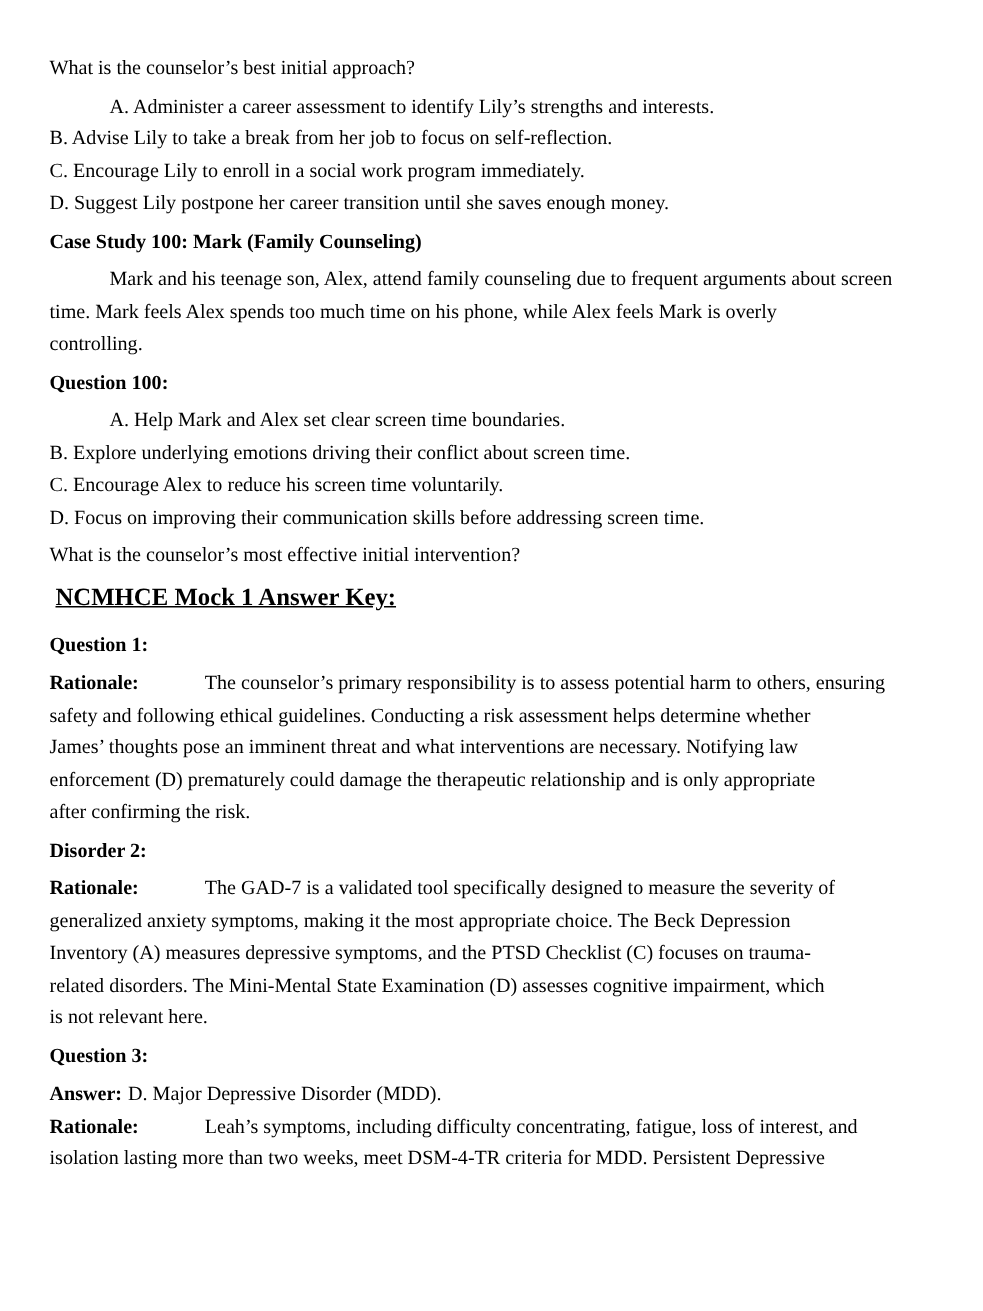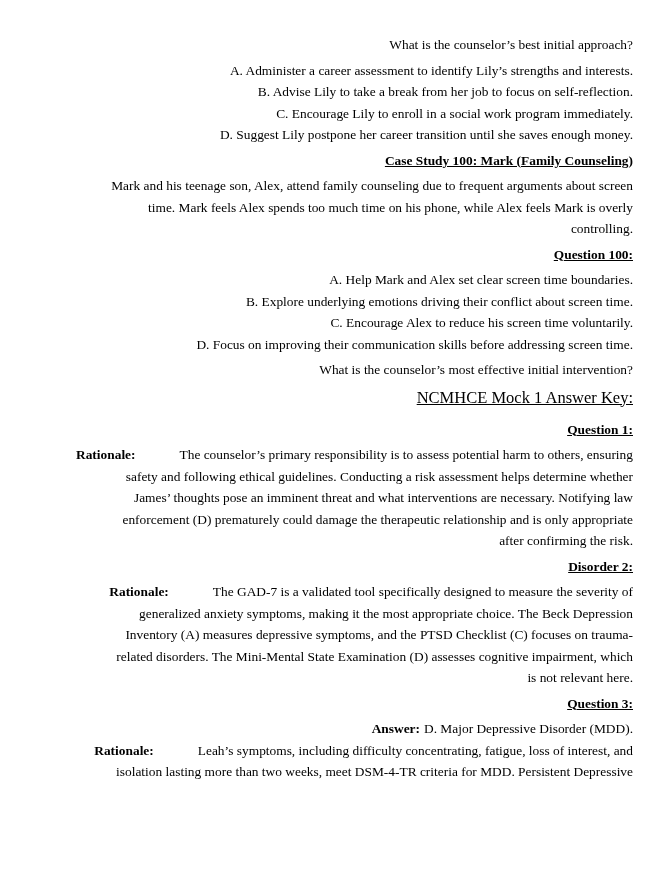--- a/index.html
+++ b/index.html
@@ -10,38 +10,37 @@
     color: #000000;
     font-family: "Liberation Serif", "DejaVu Serif", serif;
     overflow: hidden;
   }
   .doc {
     box-sizing: border-box;
     width: 655px;
     height: 874px;
     padding: 34px 22px 0 33px;
     background: #ffffff;
-    text-align: right;
   }
   .para {
     margin: 0 0 4px 0;
     font-size: 13.4px;
     line-height: 21.5px;
     white-space: normal;
   }
-  .b { font-weight: bold; text-decoration: underline; }
+  .b { font-weight: bold; }
   .lbl { font-weight: bold; margin-right: 4px; }
   .pre { white-space: pre-line; margin-left: 40px; }
   .line { display: block; }
   .key-heading {
     font-size: 16.5px;
     line-height: 25px;
-    font-weight: normal;
+    font-weight: bold;
     text-decoration: underline;
-    margin: 3px 0 9px 16px;
+    margin: 3px 0 9px 4px;
   }
 </style>
 </head>
 <body>
 
 <div class="doc">
 
   <p class="para">What is the counselor’s best initial approach?</p>
 
   <p class="para"><span class="pre">A. Administer a career assessment to identify Lily’s strengths and interests.

